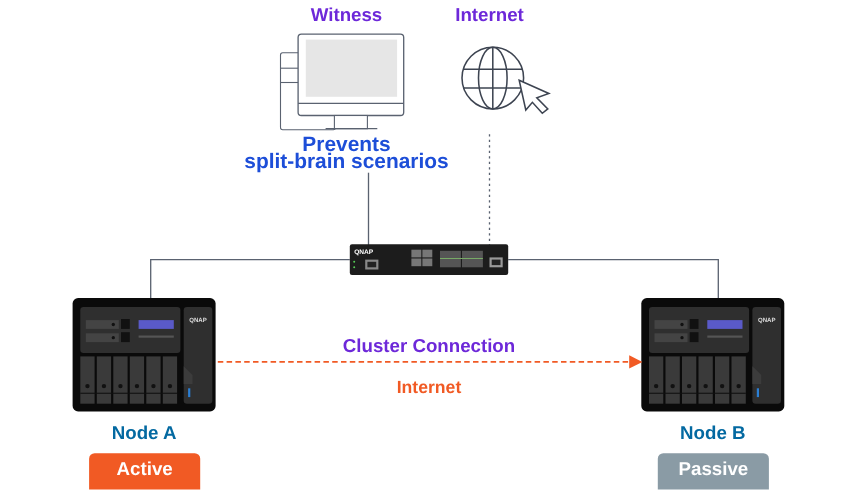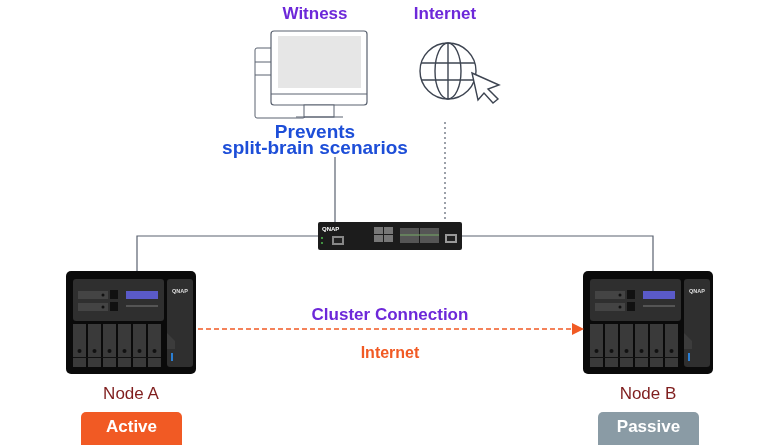--- a/index.html
+++ b/index.html
@@ -2,21 +2,21 @@
 <html><head>
 <meta charset="utf-8">
 <style>
   html, body { margin: 0; padding: 0; background: #ffffff; }
   body { width: 780px; height: 445px; position: relative; overflow: hidden;
          font-family: "Liberation Sans", "DejaVu Sans", sans-serif; }
   svg#diagram { position: absolute; left: 0; top: 0; }
   .lbl { position: absolute; text-align: center; white-space: nowrap; }
   .title-lbl { font-size: 17px; font-weight: bold; color: #6d28d9; }
   .sub-lbl { font-size: 19px; font-weight: bold; color: #1d4ed8; line-height: 16px; }
-  .node-lbl { font-size: 17px; font-weight: normal; color: #7f1d1d; }
+  .node-lbl { font-size: 17px; font-weight: bold; color: #0369a1; }
   .hb-lbl { font-size: 16px; font-weight: bold; color: #f15a24; }
   .badge { position: absolute; height: 45px; line-height: 30px; border-radius: 5px;
            color: #fff; font-size: 17px; font-weight: bold; text-align: center; }
 </style>
 </head>
 <body>
 
 <svg id="diagram" width="780" height="445" viewBox="0 0 780 445">
   <defs>
     <g id="nas">

